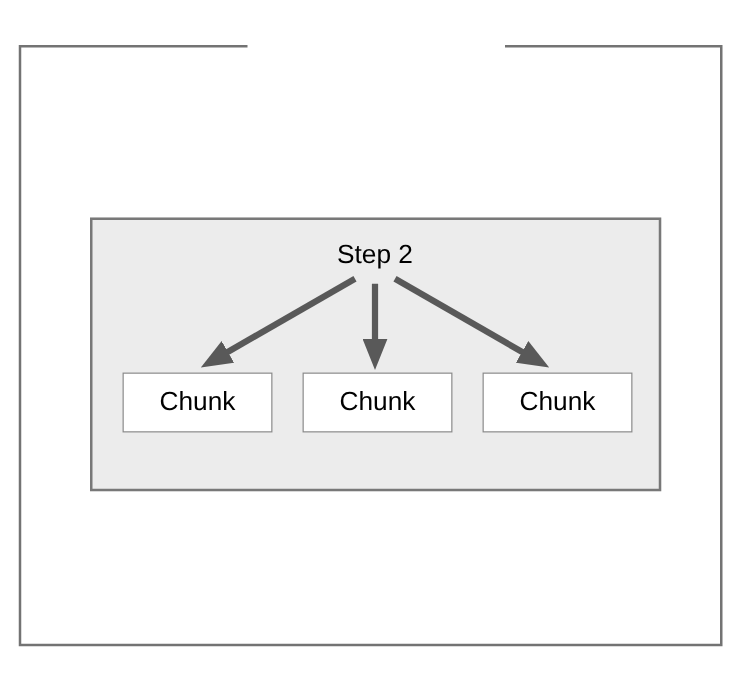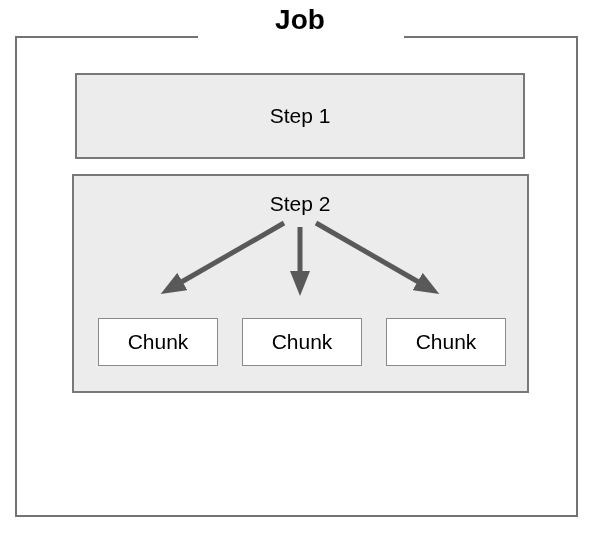--- a/index.html
+++ b/index.html
@@ -70,44 +70,39 @@
     top: 298px;
     width: 120px; height: 48px;
     box-sizing: border-box;
     background: #ffffff;
     border: 1.5px solid #8a8a8a;
     display: flex;
     align-items: center;
     justify-content: center;
     font-size: 21px;
     color: #000000;
-    margin-top: 20px;
   }
   .chunk-1 { left: 98px; }
   .chunk-2 { left: 242px; }
   .chunk-3 { left: 386px; }
   .arrow-layer {
     position: absolute;
     left: 0; top: 0;
     width: 600px; height: 539px;
     pointer-events: none;
   }
 </style>
 </head>
 <body>
 
 <div class="stage">
 
   <div class="outer-box"></div>
   <div class="title-mask"></div>
-  <div class="job-title">Job</div>
 
-  <div class="step-box step1">
-    <span>Step 1</span>
-  </div>
 
   <div class="step2-container"></div>
   <div class="step2-label">Step 2</div>
 
   <svg class="arrow-layer" viewBox="0 0 600 539" xmlns="http://www.w3.org/2000/svg">
     <defs>
       <marker id="arrowhead" markerWidth="5" markerHeight="4" refX="1" refY="2" orient="auto">
         <path d="M0,0 L5,2 L0,4 Z" fill="#595959"></path>
       </marker>
     </defs>

